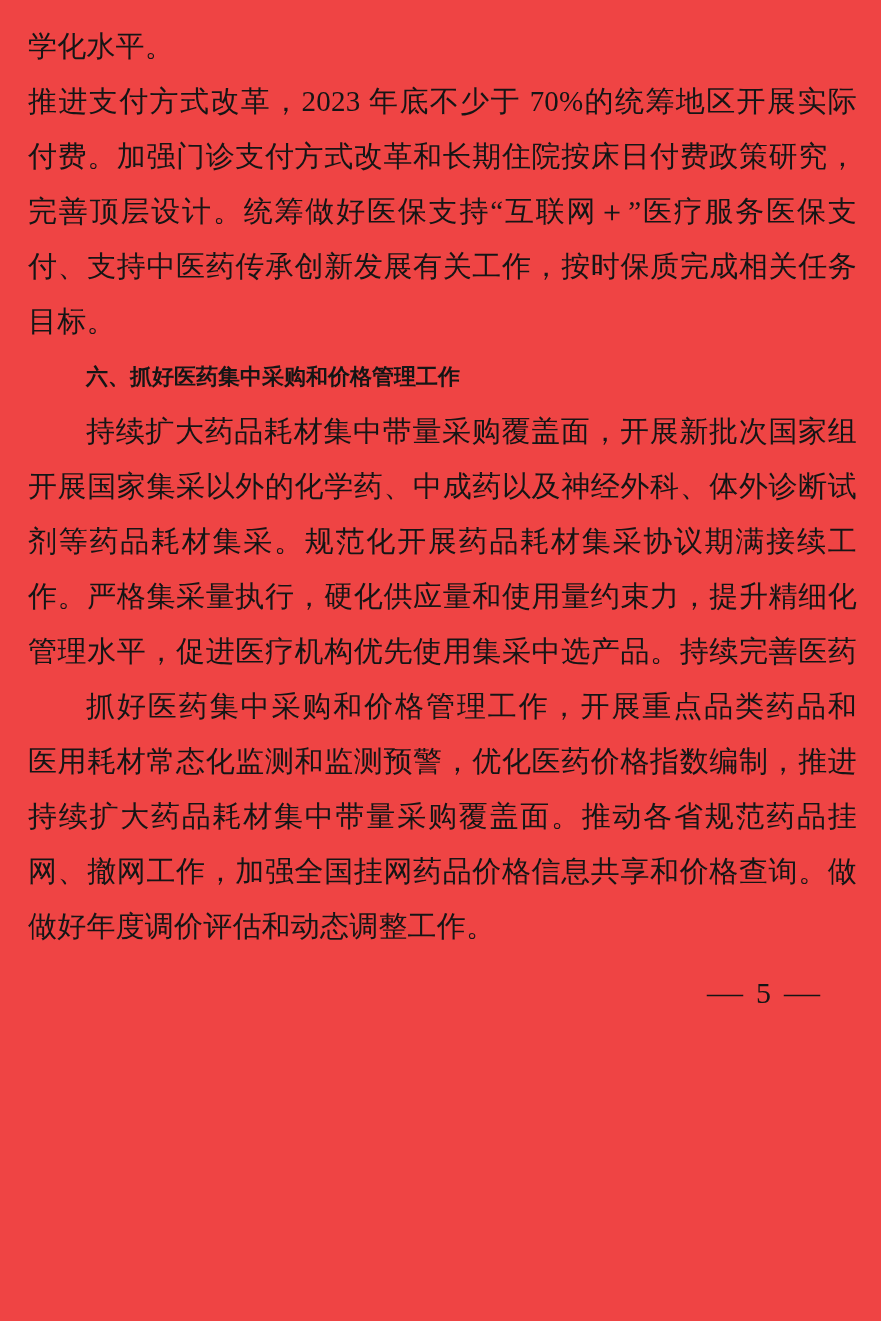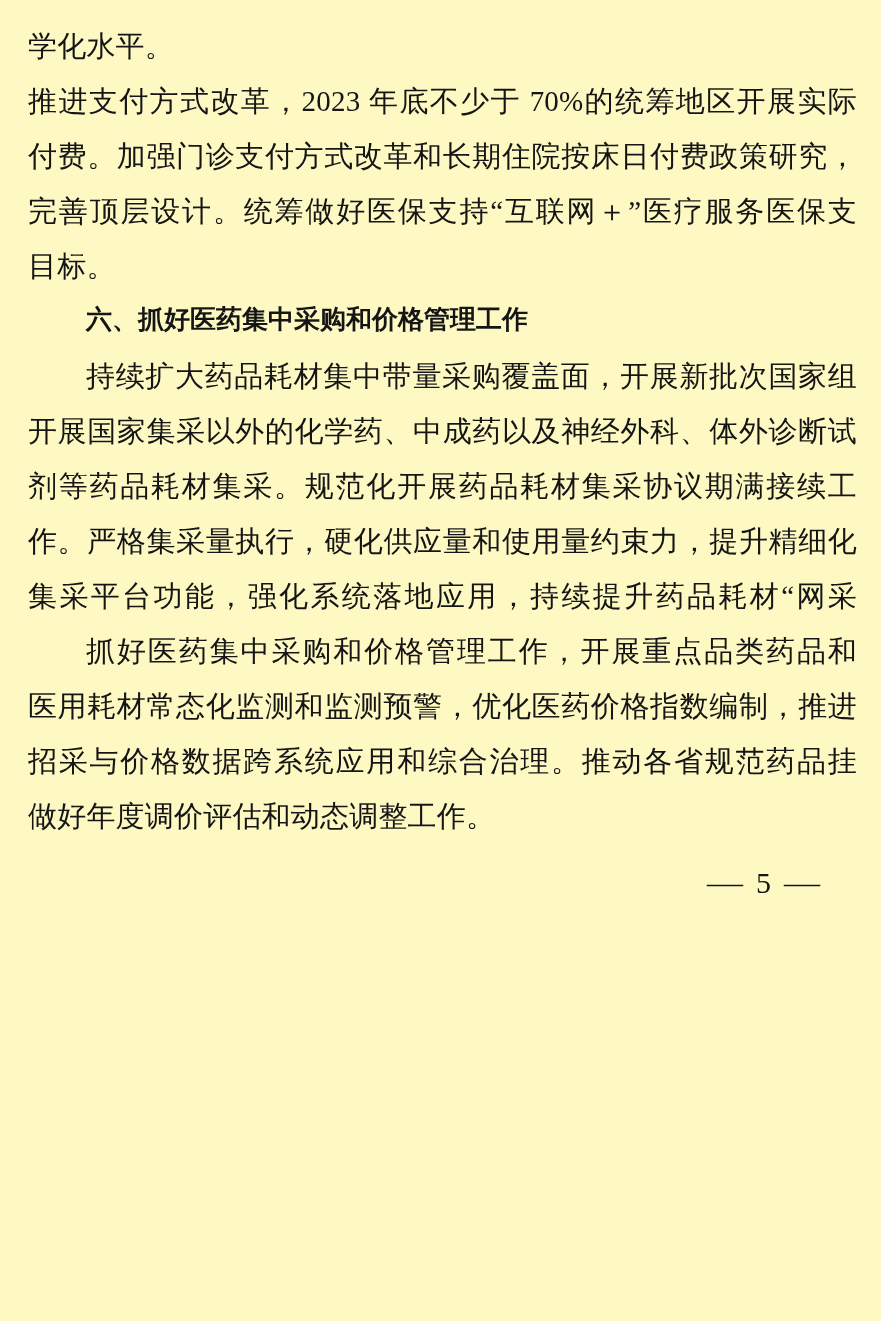--- a/index.html
+++ b/index.html
@@ -9,40 +9,40 @@
   }
   body {
     height: 1321px;
     font-family: "Liberation Serif", "DejaVu Serif", serif;
     color: #151515;
   }
   .page {
     width: 881px;
     height: 1321px;
     padding: 19px 24px 0 28px;
-    background: #fef9c3;
+    background: #ef4444;
     overflow: hidden;
   }
   .line {
     font-size: 29px;
     line-height: 55px;
     letter-spacing: 0.2px;
     text-align: justify;
     color: #151515;
   }
   .line.justify {
     text-align-last: justify;
   }
   .line.indent {
     text-indent: 58px;
   }
   .line.heading {
-    font-family: Liberation Mono, monospace;
+    font-family: Liberation Sans, sans-serif;
     font-weight: 700;
-    font-size: 26px;
+    font-size: 22px;
     letter-spacing: 0;
   }
   .footer {
     margin-top: 22px;
     text-align: right;
     padding-right: 40px;
     font-size: 30px;
     line-height: 34px;
     color: #151515;
   }
@@ -56,28 +56,30 @@
   }
 </style>
 </head>
 <body>
 
 <main class="page">
   <div class="line">学化水平。</div>
   <div class="line justify">推进支付方式改革，2023 年底不少于 70%的统筹地区开展实际</div>
   <div class="line justify">付费。加强门诊支付方式改革和长期住院按床日付费政策研究，</div>
   <div class="line justify">完善顶层设计。统筹做好医保支持“互联网＋”医疗服务医保支</div>
+  <div class="line justify">付、支持中医药传承创新发展有关工作，按时保质完成相关任务</div>
   <div class="line">目标。</div>
   <div class="line heading indent">六、抓好医药集中采购和价格管理工作</div>
   <div class="line indent justify">持续扩大药品耗材集中带量采购覆盖面，开展新批次国家组</div>
   <div class="line justify">开展国家集采以外的化学药、中成药以及神经外科、体外诊断试</div>
   <div class="line justify">剂等药品耗材集采。规范化开展药品耗材集采协议期满接续工</div>
   <div class="line justify">作。严格集采量执行，硬化供应量和使用量约束力，提升精细化</div>
-  <div class="line justify">集采平台功能，强化系统落地应用，持续提升药品耗材“网采</div>
+  <div class="line justify">管理水平，促进医疗机构优先使用集采中选产品。持续完善医药</div>
   <div class="line indent justify">抓好医药集中采购和价格管理工作，开展重点品类药品和</div>
   <div class="line justify">医用耗材常态化监测和监测预警，优化医药价格指数编制，推进</div>
-  <div class="line justify">招采与价格数据跨系统应用和综合治理。推动各省规范药品挂</div>
+  <div class="line justify">持续扩大药品耗材集中带量采购覆盖面。推动各省规范药品挂</div>
+  <div class="line justify">网、撤网工作，加强全国挂网药品价格信息共享和价格查询。做</div>
   <div class="line">做好年度调价评估和动态调整工作。</div>
 
   <div class="footer">
     <span class="dash">—</span><span class="num">5</span><span class="dash">—</span>
   </div>
 </main>
 
 </body></html>

